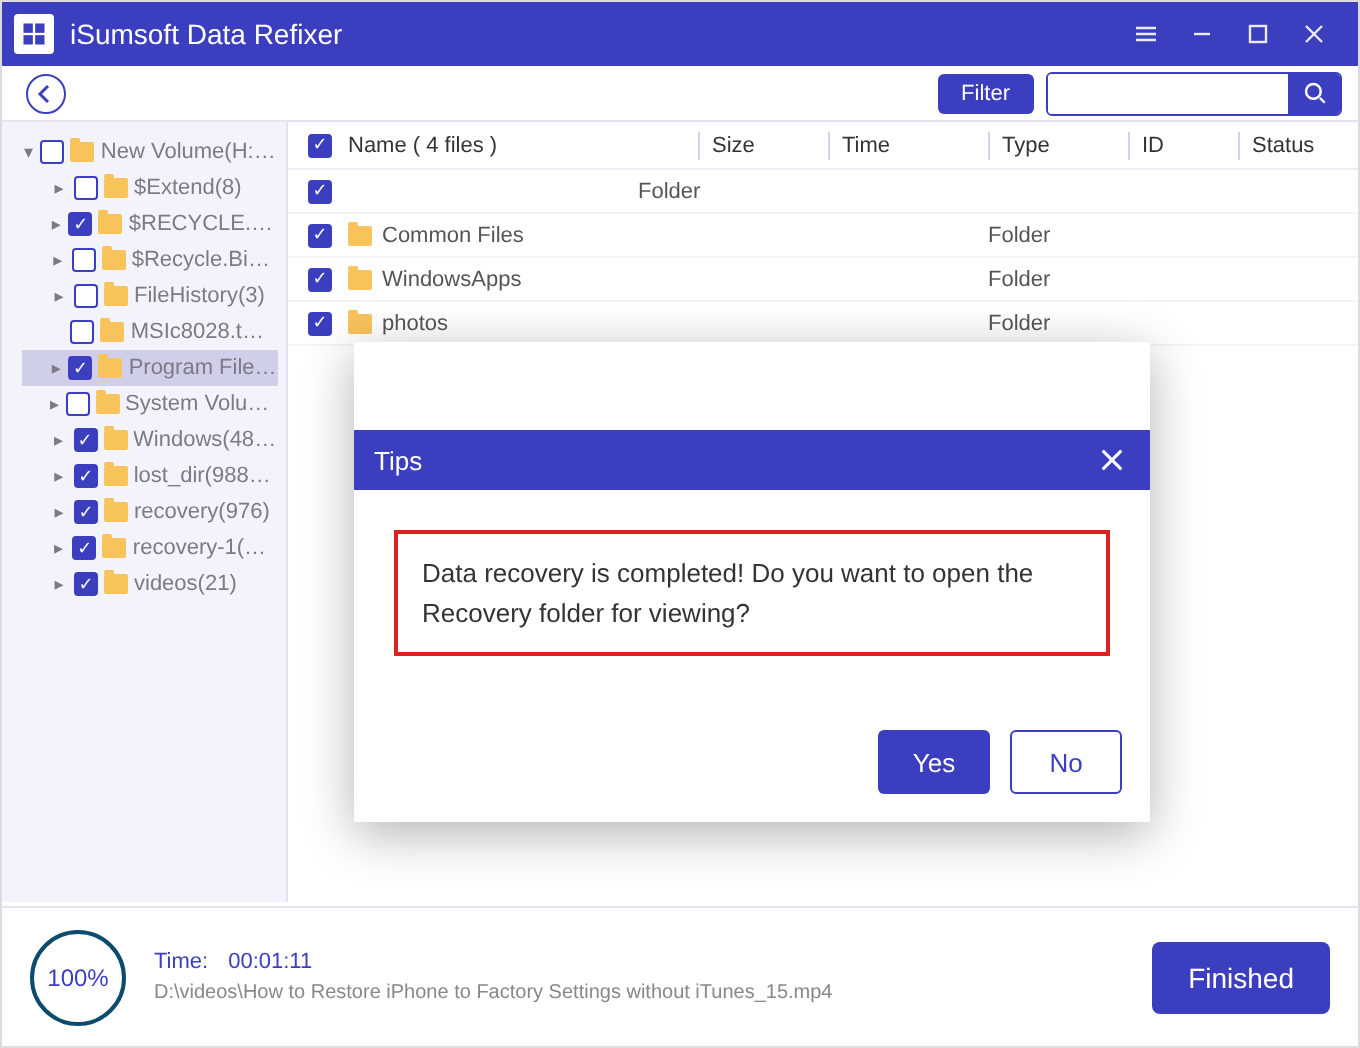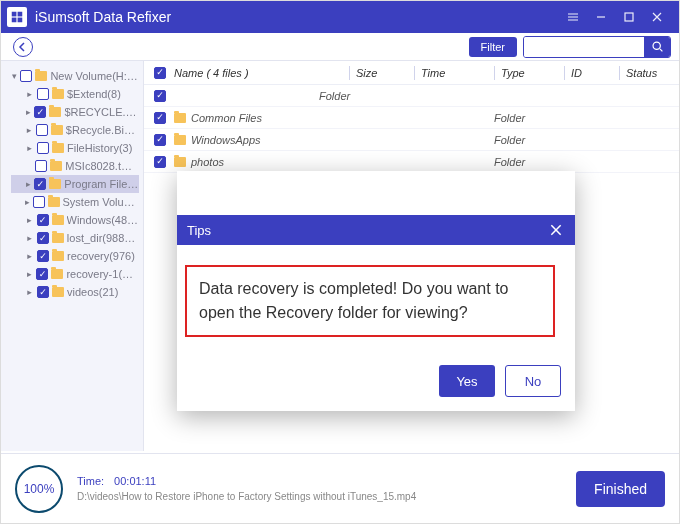--- a/index.html
+++ b/index.html
@@ -31,21 +31,21 @@
   .cb.on { background: #3b3fbf; }
   .cb.on::after { content: "✓"; color: #fff; font-size: 9px; line-height: 1; }
   .fico { width: 12px; height: 10px; background: #f7c35a; border-radius: 1px; flex-shrink: 0; position: relative; }
   .fico::before { content: ""; position: absolute; top: -2px; left: 0; width: 5px; height: 2px; background: #f7c35a; border-radius: 1px 1px 0 0; }
   .tree-label { overflow: hidden; text-overflow: ellipsis; }
   .indent1 { padding-left: 14px; }
 
   .listpane { flex: 1; }
   .listhead { display: flex; height: 24px; align-items: center; background: #fff; border-bottom: 1px solid #eceef6; padding-left: 10px; font-size: 11px; color: #333; }
   .listhead .cb { margin-right: 8px; }
-  .col { display: flex; align-items: center; font-style: italic; }
+  .col { display: flex; align-items: center; }
   .col.sep { border-left: 1px solid #d0d3eb; padding-left: 6px; height: 14px; }
   .col-name { width: 175px; }
   .col-size { width: 65px; }
   .col-time { width: 80px; }
   .col-type { width: 70px; }
   .col-id   { width: 55px; }
   .col-status { width: 60px; text-align: right; }
 
   .listrow { display: flex; height: 22px; align-items: center; padding-left: 10px; border-bottom: 1px solid #f2f3f9; font-size: 11px; color: #555; }
   .listrow .cb { margin-right: 8px; }
@@ -58,21 +58,21 @@
   .footer-line2 { display: flex; gap: 10px; font-size: 11px; color: #888; align-items: baseline; }
   .footer-line2 .time-label { color: #3b3fbf; }
   .footer-path { font-size: 10px; color: #888; }
   .recover-btn { background: #3b3fbf; color: #fff; font-size: 14px; padding: 10px 18px; border-radius: 4px; cursor: pointer; }
 
   
   .dialog { position: absolute; left: 176px; top: 170px; width: 398px; height: 240px; background: #fff; box-shadow: 0 6px 24px rgba(0,0,0,.3); display: flex; flex-direction: column; }
   .dialog-title { height: 30px; background: #3b3fbf; color: #fff; display: flex; align-items: center; padding: 0 10px; font-size: 13px; margin-top: 44px; }
   .dialog-title .spacer { flex: 1; }
   .dialog-close { width: 18px; height: 18px; display: flex; align-items: center; justify-content: center; cursor: pointer; }
-  .dialog-body { padding: 20px 20px 10px 8px; font-size: 16px; color: #333; line-height: 1.5; }
+  .dialog-body { padding: 20px 20px 10px 20px; font-size: 13px; color: #333; line-height: 1.5; }
   .dialog-highlight { border: 2px solid #d22; padding: 10px 12px; }
   .dialog-actions { margin-top: auto; padding: 12px 14px 14px; display: flex; justify-content: flex-end; gap: 10px; }
   .dlg-btn { min-width: 56px; height: 32px; display: flex; align-items: center; justify-content: center; font-size: 13px; border-radius: 3px; cursor: pointer; }
   .dlg-btn.no { border: 1px solid #3b3fbf; color: #3b3fbf; background: #fff; }
   .dlg-btn.yes { background: #3b3fbf; color: #fff; }
 
   .ft-title-row { display:flex; align-items: baseline; gap: 16px;}
 </style>
 </head>
 <body>

